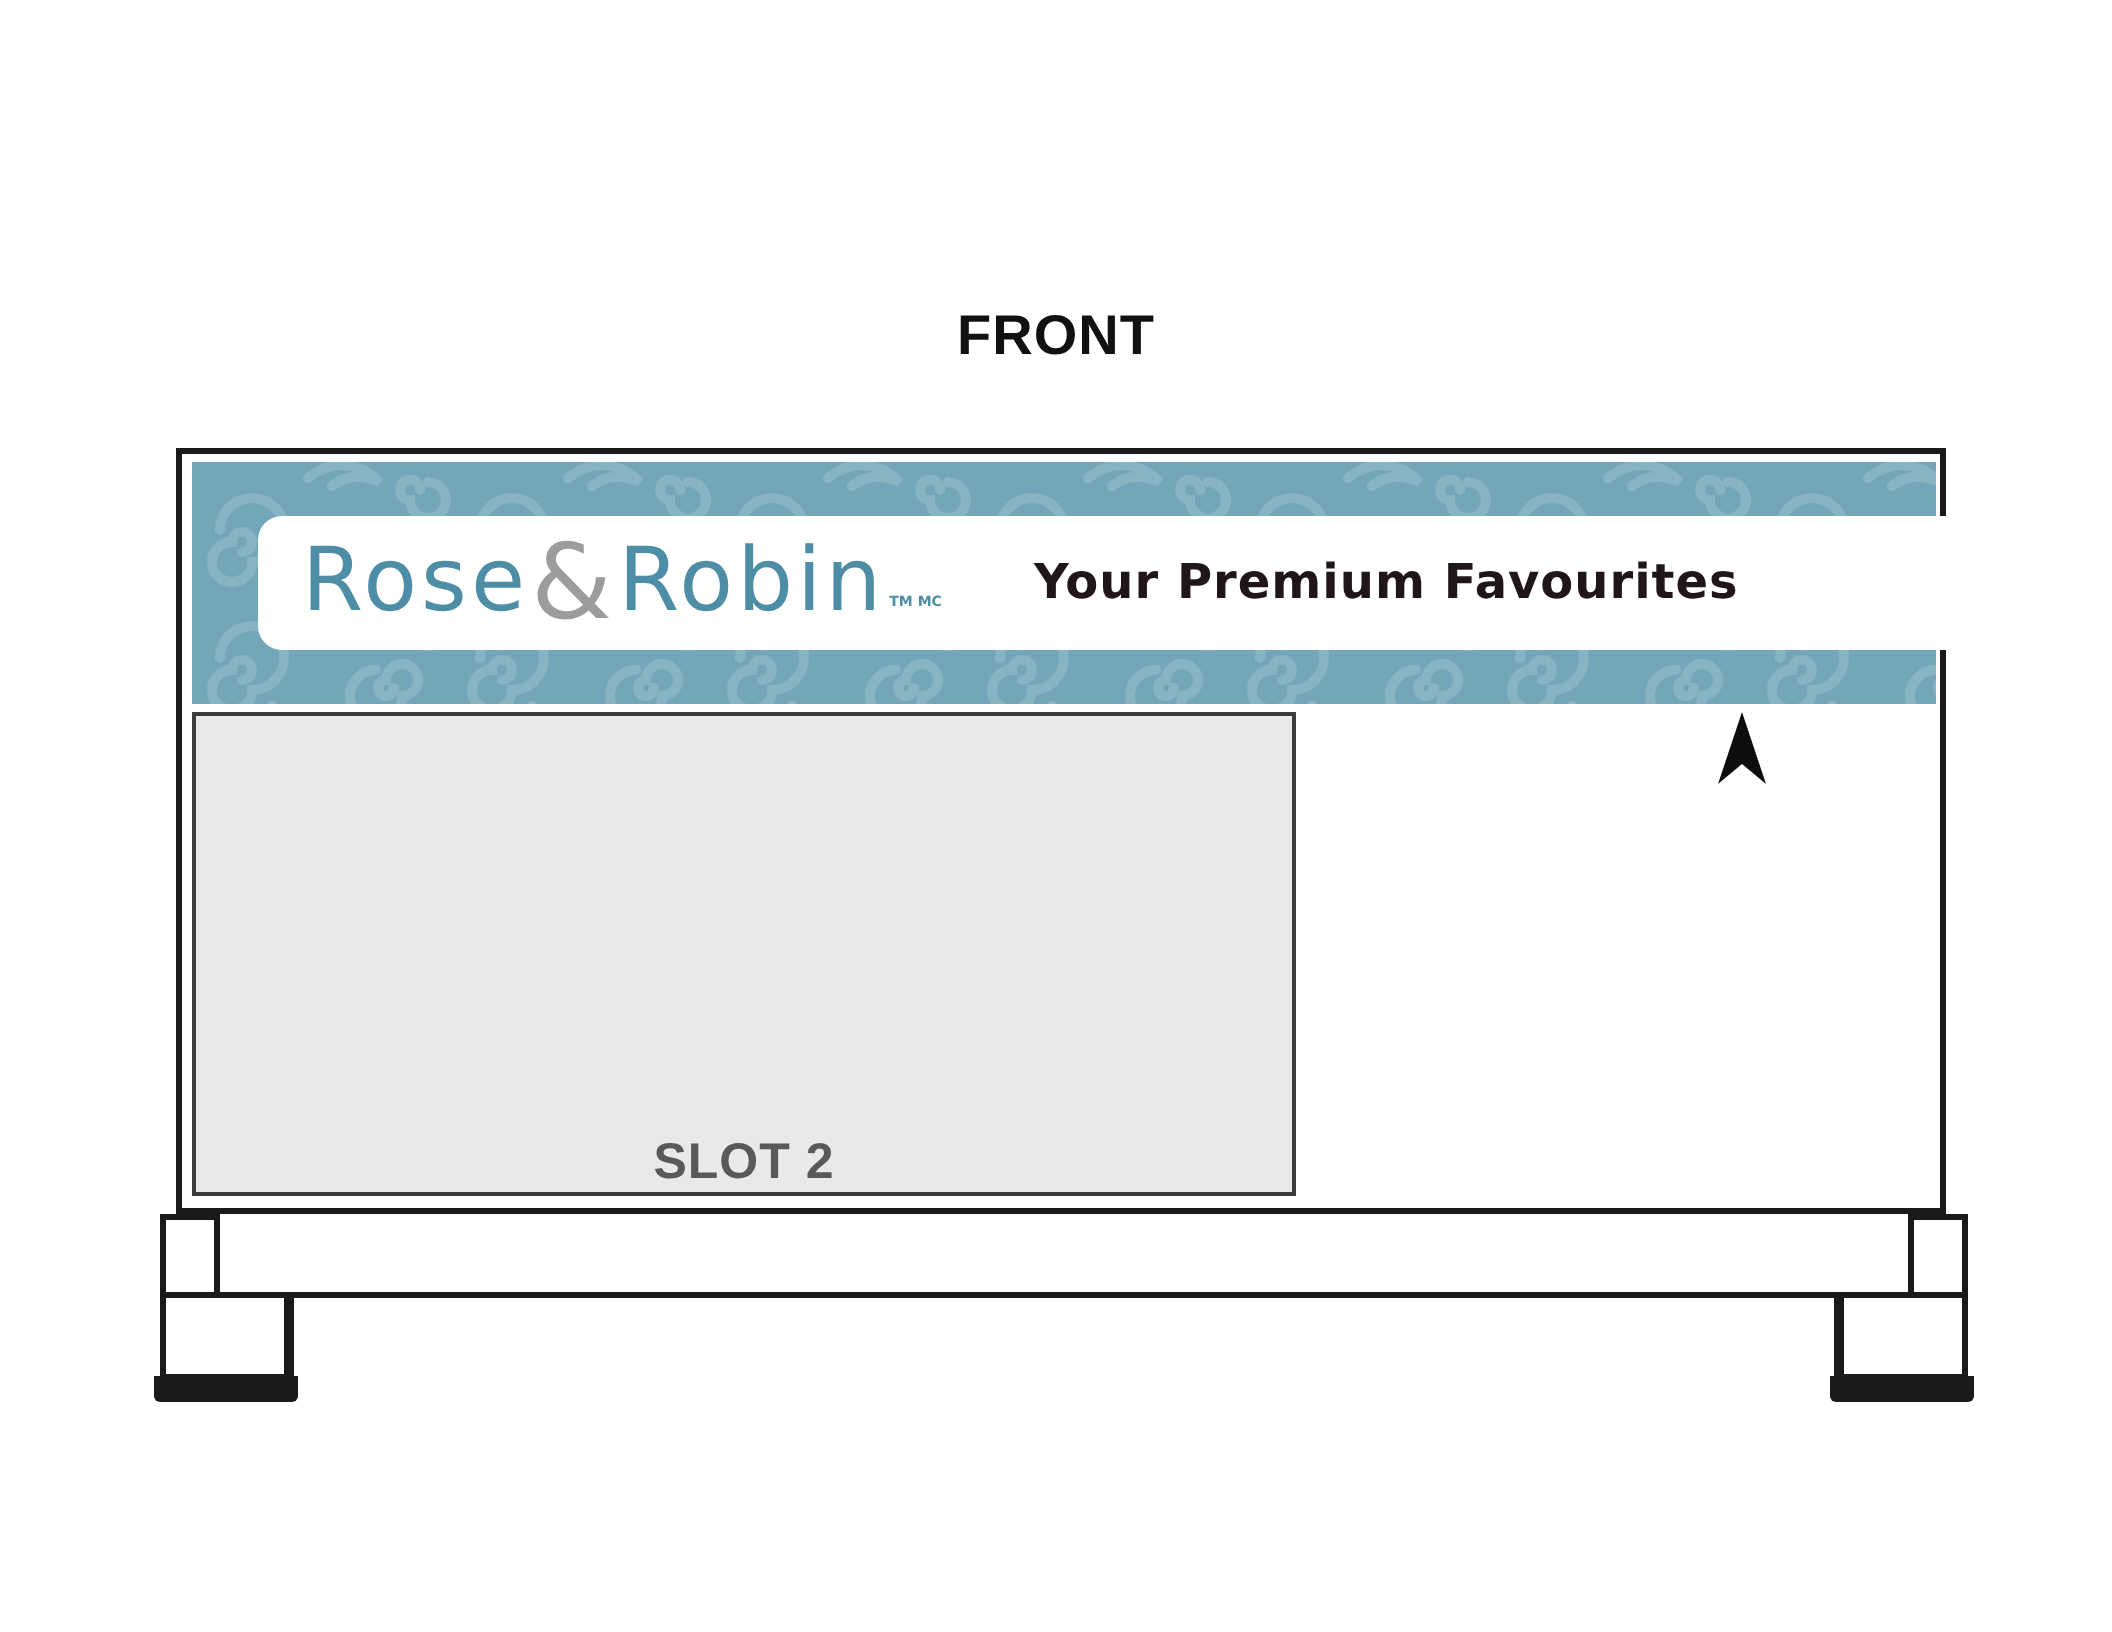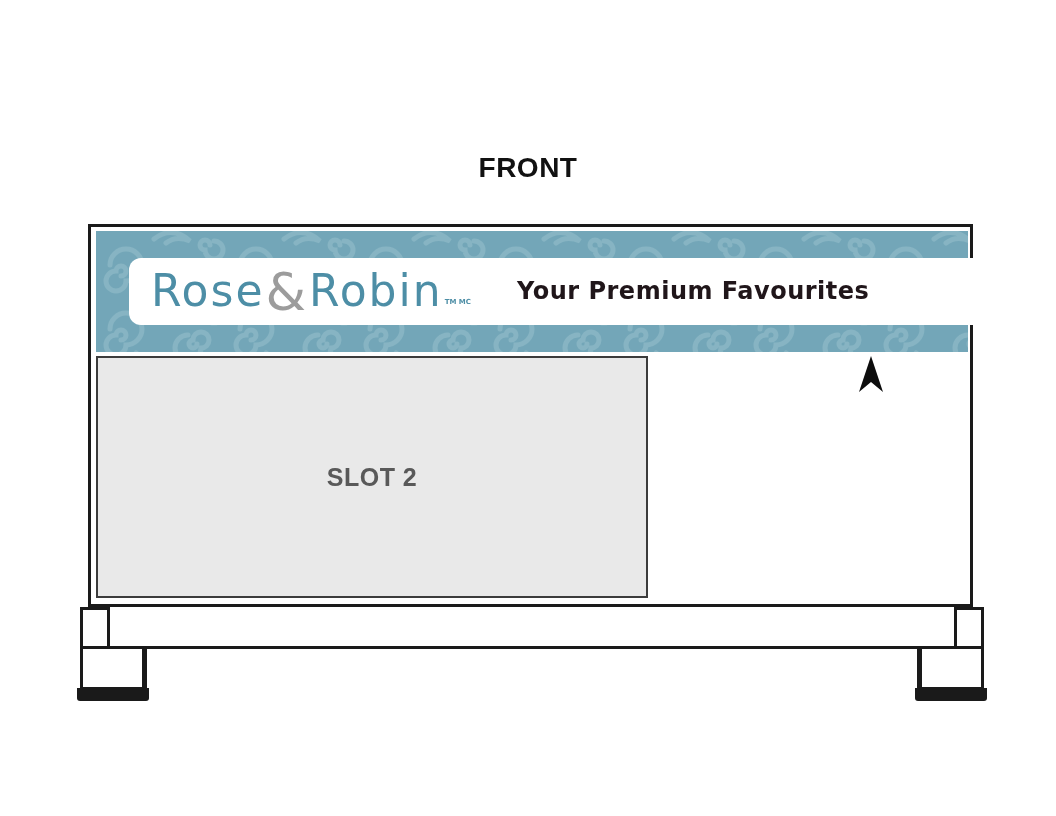--- a/index.html
+++ b/index.html
@@ -58,21 +58,21 @@
   .badge-text{
     position:absolute;left:25px;top:13px;
     background:#ffffff;padding:0 1px;
     font-size:9px;font-weight:bold;color:#1a1a1a;
     line-height:10.5px;letter-spacing:0.2px;
   }
   
   .slot2{
     position:absolute;left:96px;top:356px;width:552px;height:242px;
     background:#e9e9e9;border:2px solid #3c3c3c;box-sizing:border-box;
-    display:flex;align-items:center;justify-content:center;
+    display:flex;align-items:flex-end;justify-content:center;
   }
   .slot2-label{
     font-size:25px;font-weight:bold;color:#595959;letter-spacing:0.5px;
   }
   
   .slot1-arrow{position:absolute;left:859px;top:356px;}
   .slot1-label{
     position:absolute;left:812px;top:390px;width:120px;
     text-align:center;font-size:26px;font-weight:bold;color:#0d0d0d;
   }

